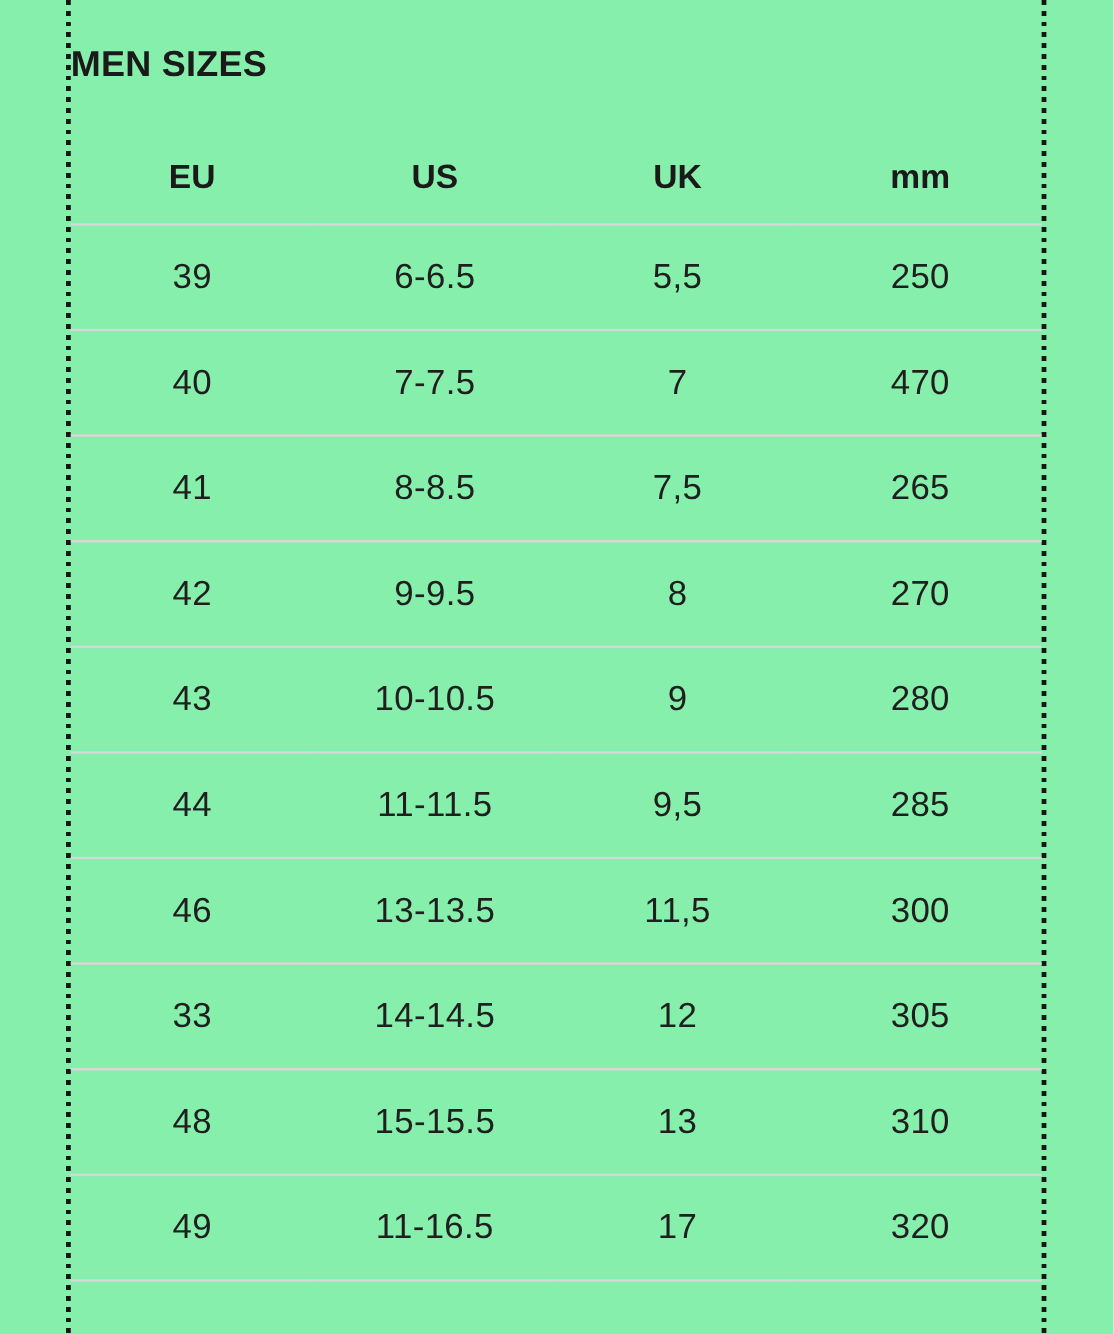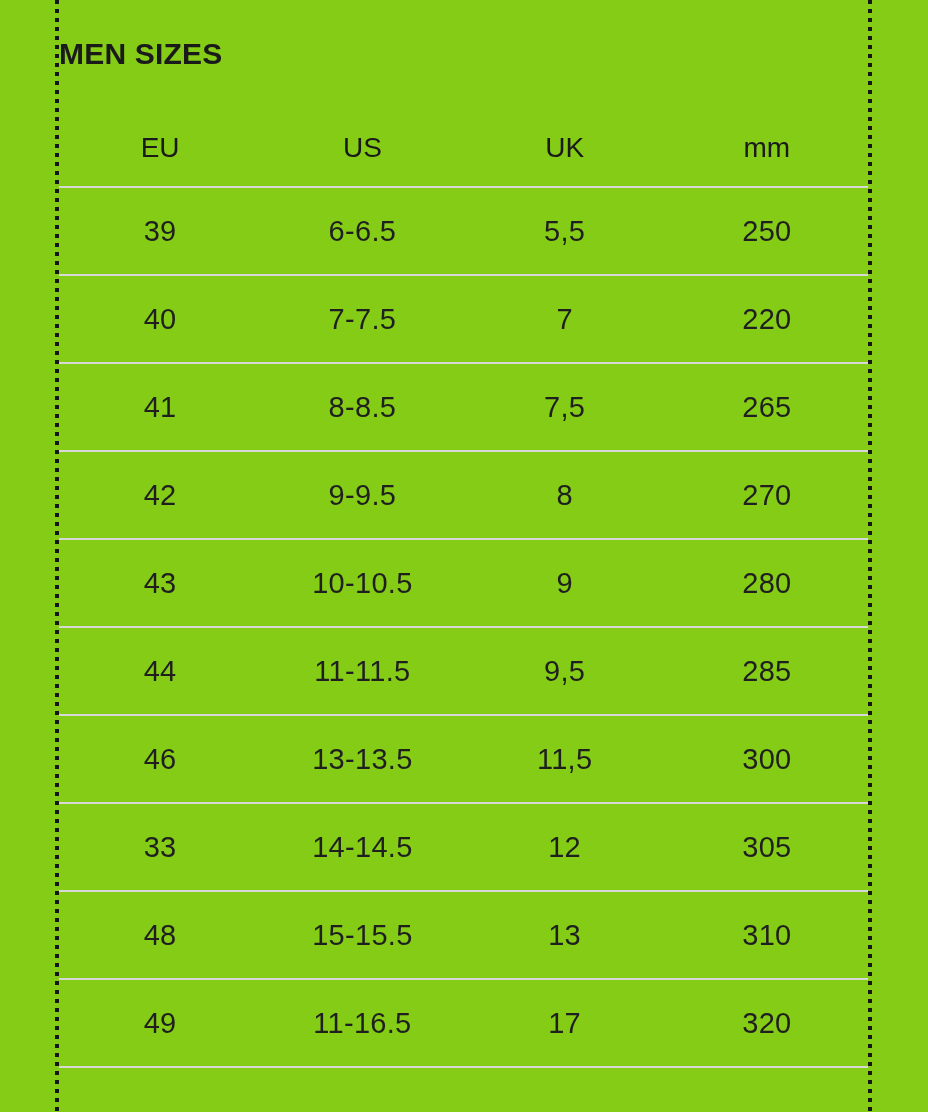--- a/index.html
+++ b/index.html
@@ -7,21 +7,21 @@
     padding: 0;
     background: #ffffff;
     font-family: "Liberation Sans", sans-serif;
   }
   * { box-sizing: border-box; }
 
   .frame {
     position: relative;
     width: 928px;
     height: 1112px;
-    background: #84cc16;
+    background: #86efac;
     overflow: hidden;
   }
 
   
   .dot-border {
     position: absolute;
     top: 0;
     bottom: 0;
     width: 4px;
     background-image: repeating-linear-gradient(
@@ -54,21 +54,21 @@
     border-collapse: collapse;
     table-layout: fixed;
   }
   .size-table th {
     width: 25%;
     height: 117px;
     vertical-align: bottom;
     padding: 0 0 22px 0;
     text-align: center;
     font-size: 28px;
-    font-weight: 400;
+    font-weight: 700;
     color: #1a1a1a;
     border-bottom: 2px solid #d8d8d8;
   }
   .size-table td {
     width: 25%;
     height: 88px;
     text-align: center;
     vertical-align: middle;
     font-size: 29px;
     font-weight: 400;
@@ -102,21 +102,21 @@
         <tr>
           <td>39</td>
           <td>6-6.5</td>
           <td>5,5</td>
           <td>250</td>
         </tr>
         <tr>
           <td>40</td>
           <td>7-7.5</td>
           <td>7</td>
-          <td>220</td>
+          <td>470</td>
         </tr>
         <tr>
           <td>41</td>
           <td>8-8.5</td>
           <td>7,5</td>
           <td>265</td>
         </tr>
         <tr>
           <td>42</td>
           <td>9-9.5</td>

